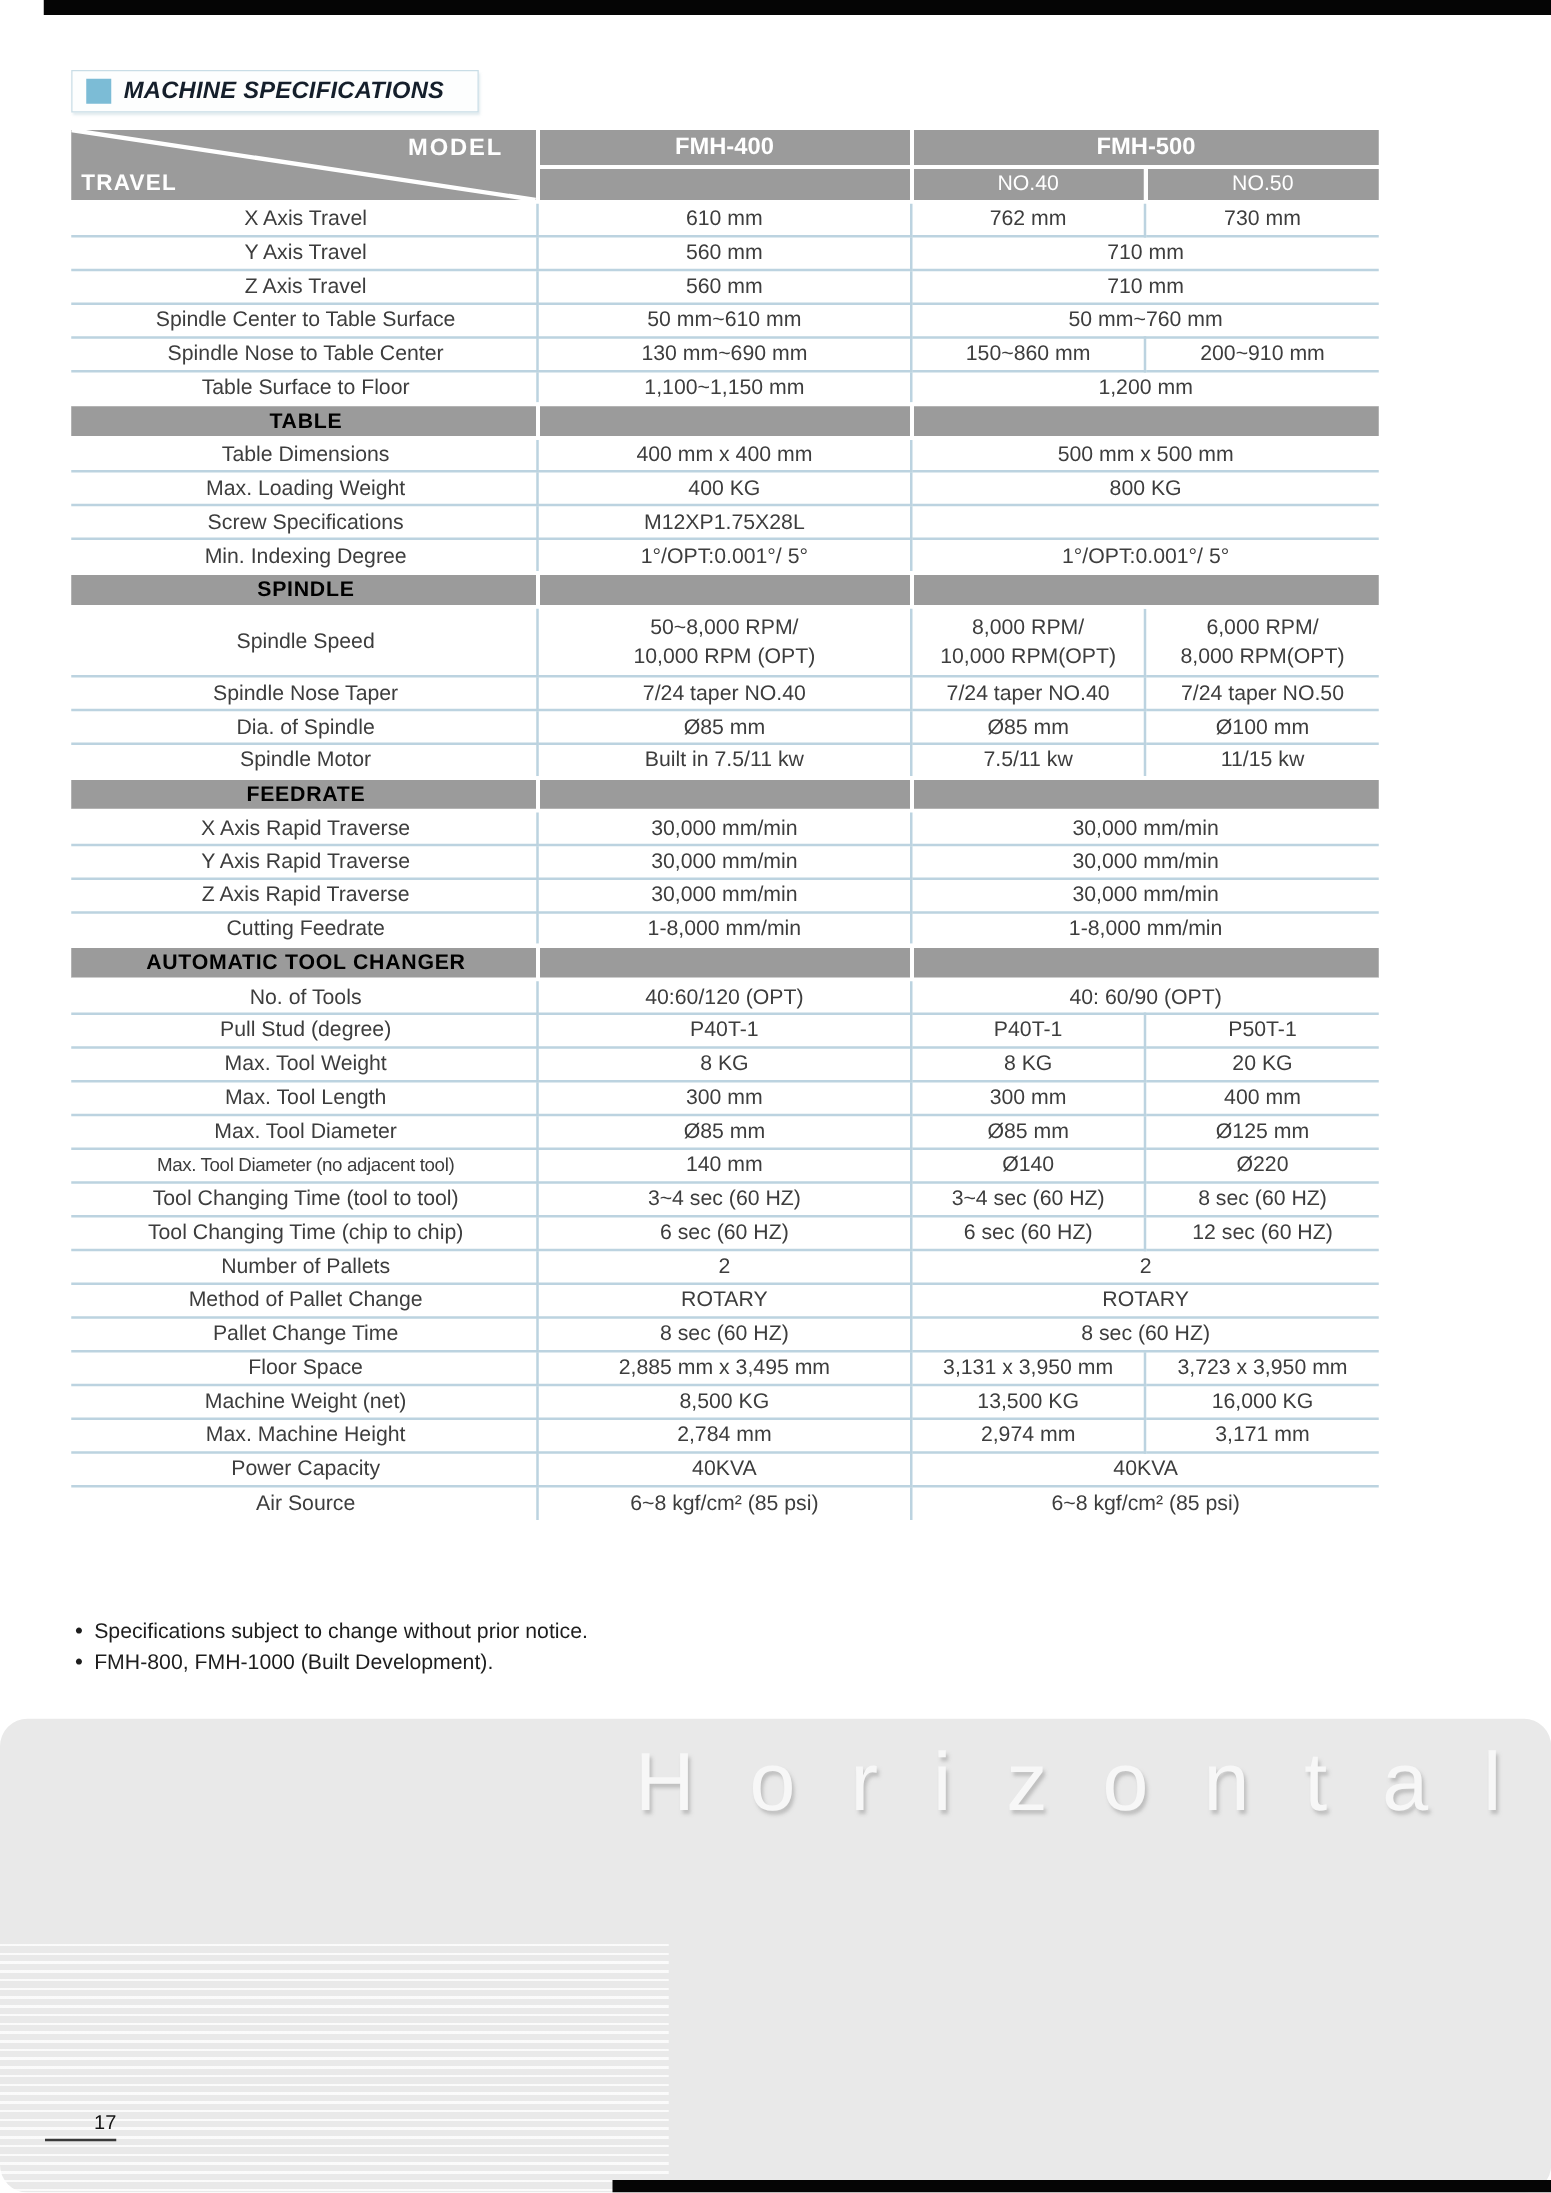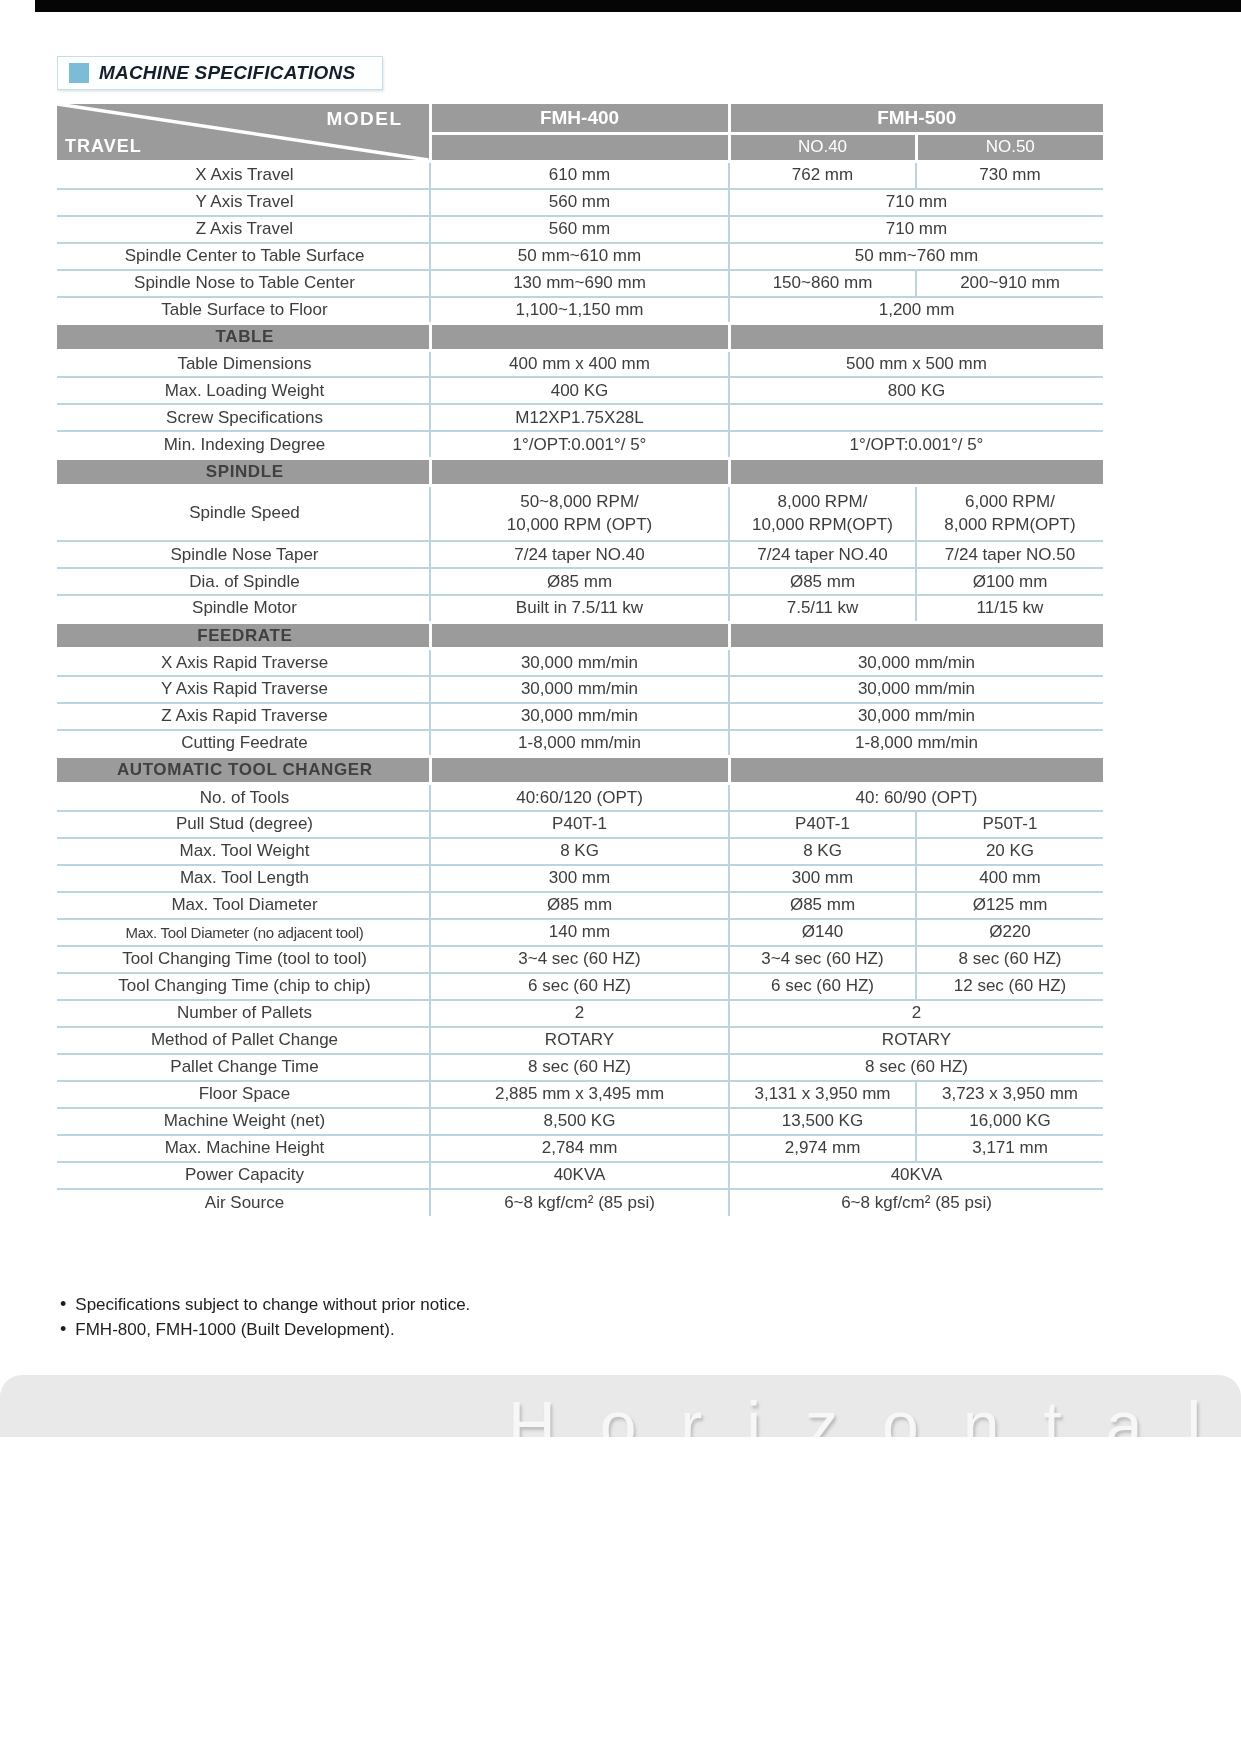--- a/index.html
+++ b/index.html
@@ -1,17 +1,17 @@
 <!DOCTYPE html>
 <html><head>
 <meta charset="utf-8">
 <style>
   * { margin:0; padding:0; box-sizing:border-box; }
   body { font-family: "Liberation Sans", sans-serif; background:#fff; }
-  .page { position:relative; width:1241px; height:1437px; background:#ffffff; overflow:hidden; }
+  .page { position:relative; width:1241px; height:1754px; background:#ffffff; overflow:hidden; }
 
   .topbar { position:absolute; left:35px; top:0; width:1206px; height:12px; background:#050505; }
   .bottombar { position:absolute; left:490px; top:1744px; width:751px; height:10px; background:#050505; }
 
   .title-box { position:absolute; left:57px; top:56px; width:326px; height:34px;
     background:#fdfefe; border:1px solid #c9dde6; box-shadow:1px 2px 2px rgba(170,195,205,0.35);
     display:flex; align-items:center; padding-left:11px; }
   .title-sq { width:20px; height:20px; background:#7cbcd6; margin-right:10px; flex:0 0 auto; }
   .title-text { font-style:italic; font-weight:bold; font-size:19px; color:#151f2b; letter-spacing:0.2px; white-space:nowrap; }
 
@@ -28,21 +28,21 @@
   .corner-model { position:absolute; top:4px; right:26px; font-size:19px; font-weight:bold; letter-spacing:1.5px; color:#fff; }
   .corner-travel { position:absolute; bottom:3px; left:8px; font-size:18px; font-weight:bold; letter-spacing:1px; color:#fff; }
 
   .spec tbody td { border:2px solid #bcd3e0; height:27px; font-size:17px; color:#3d3d3d;
     background:#ffffff; line-height:1.4; }
   .spec td.label { text-align:center; padding:0 4px 0 7px; white-space:nowrap; }
   .spec td.small-label { font-size:15px; letter-spacing:-0.3px; }
   .spec td.val { text-align:center; white-space:pre-line; }
   .spec tr.tall td { height:56px; }
   .spec tr.section-row td { background:#9b9b9b; border:3px solid #ffffff; height:26px; }
-  .spec tr.section-row td.label { color:#404040; font-weight:bold; letter-spacing:0.6px; padding-left:8px; }
+  .spec tr.section-row td.label { color:#000000; font-weight:bold; letter-spacing:0.6px; padding-left:8px; }
 
   .footnotes { position:absolute; left:60px; top:1292px; font-size:17px; color:#1d1d1d; }
   .footnote { line-height:25px; white-space:nowrap; }
   .footnote::before { content:"\2022"; margin-right:9px; font-size:18px; }
 
   .bottom-band { position:absolute; left:0; top:1375px; width:1241px; height:379px; background:#e9e9e9;border-radius:22px; }
   .stripes { position:absolute; left:0; top:180px; width:535px; height:199px;
     background:repeating-linear-gradient(to bottom, rgba(255,255,255,0.8) 0 2px, rgba(255,255,255,0) 2px 7px); }
   .watermark { position:absolute; left:508px; top:12px; font-size:66px; font-weight:normal;
     color:#f7f7f7; letter-spacing:44px; white-space:nowrap;

